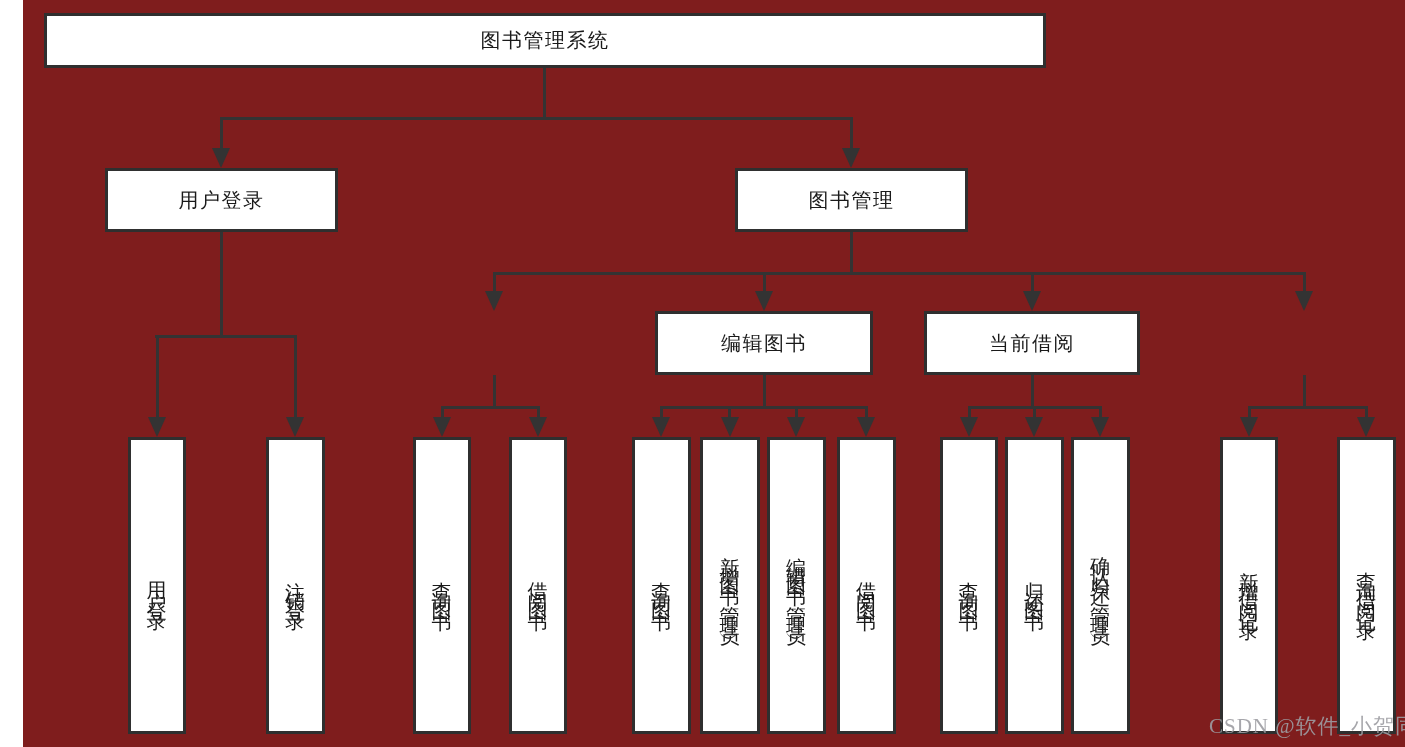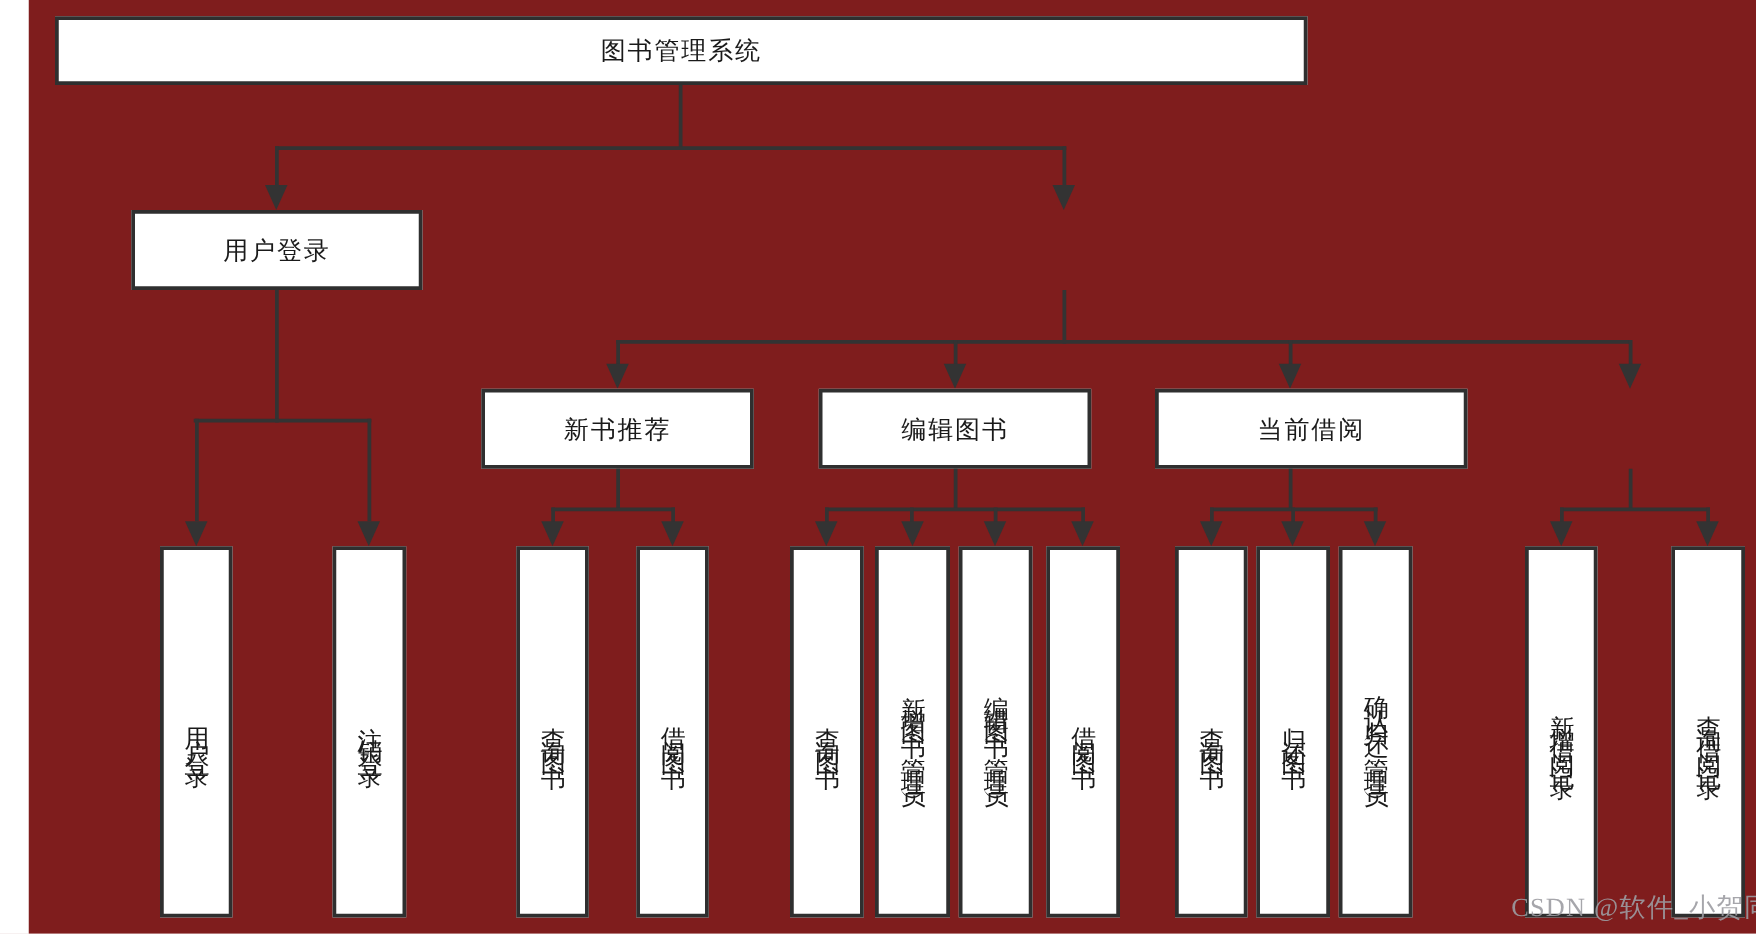--- a/index.html
+++ b/index.html
@@ -41,46 +41,46 @@
   <i class="v" style="left:520px;top:68px;height:50px;"></i>
   <i class="h" style="left:197px;top:117px;width:633px;"></i>
   <i class="v" style="left:197px;top:117px;height:34px;"></i>
   <i class="v" style="left:827px;top:117px;height:34px;"></i>
   <i class="a" style="left:189px;top:148px;"></i>
   <i class="a" style="left:819px;top:148px;"></i>
 
   <div class="node" style="left:82px;top:168px;width:233px;height:64px;">
     <span>用户登录</span>
   </div>
+  <div class="node" style="left:712px;top:168px;width:233px;height:64px;">
+    <span>图书管理</span>
+  </div>
 
   <i class="v" style="left:197px;top:232px;height:106px;"></i>
   <i class="h" style="left:132px;top:335px;width:142px;"></i>
   <i class="v" style="left:133px;top:335px;height:82px;"></i>
   <i class="v" style="left:271px;top:335px;height:82px;"></i>
   <i class="a" style="left:125px;top:417px;"></i>
   <i class="a" style="left:263px;top:417px;"></i>
 
   <i class="v" style="left:827px;top:232px;height:43px;"></i>
   <i class="h" style="left:470px;top:272px;width:812px;"></i>
   <i class="v" style="left:470px;top:272px;height:22px;"></i>
   <i class="v" style="left:740px;top:272px;height:22px;"></i>
   <i class="v" style="left:1008px;top:272px;height:22px;"></i>
   <i class="v" style="left:1280px;top:272px;height:22px;"></i>
   <i class="a" style="left:462px;top:291px;"></i>
   <i class="a" style="left:732px;top:291px;"></i>
   <i class="a" style="left:1000px;top:291px;"></i>
   <i class="a" style="left:1272px;top:291px;"></i>
 
-  <div class="node" style="left:362px;top:311px;width:218px;height:64px;">
-    <span>新书推荐</span>
-  </div>
   <div class="node" style="left:632px;top:311px;width:218px;height:64px;">
     <span>编辑图书</span>
   </div>
-  <div class="node" style="left:901px;top:311px;width:250px;height:64px;">
+  <div class="node" style="left:901px;top:311px;width:216px;height:64px;">
     <span>当前借阅</span>
   </div>
 
   <i class="v" style="left:470px;top:375px;height:32px;"></i>
   <i class="h" style="left:418px;top:406px;width:99px;"></i>
   <i class="v" style="left:418px;top:406px;height:12px;"></i>
   <i class="v" style="left:514px;top:406px;height:12px;"></i>
   <i class="a" style="left:410px;top:417px;"></i>
   <i class="a" style="left:506px;top:417px;"></i>
 

